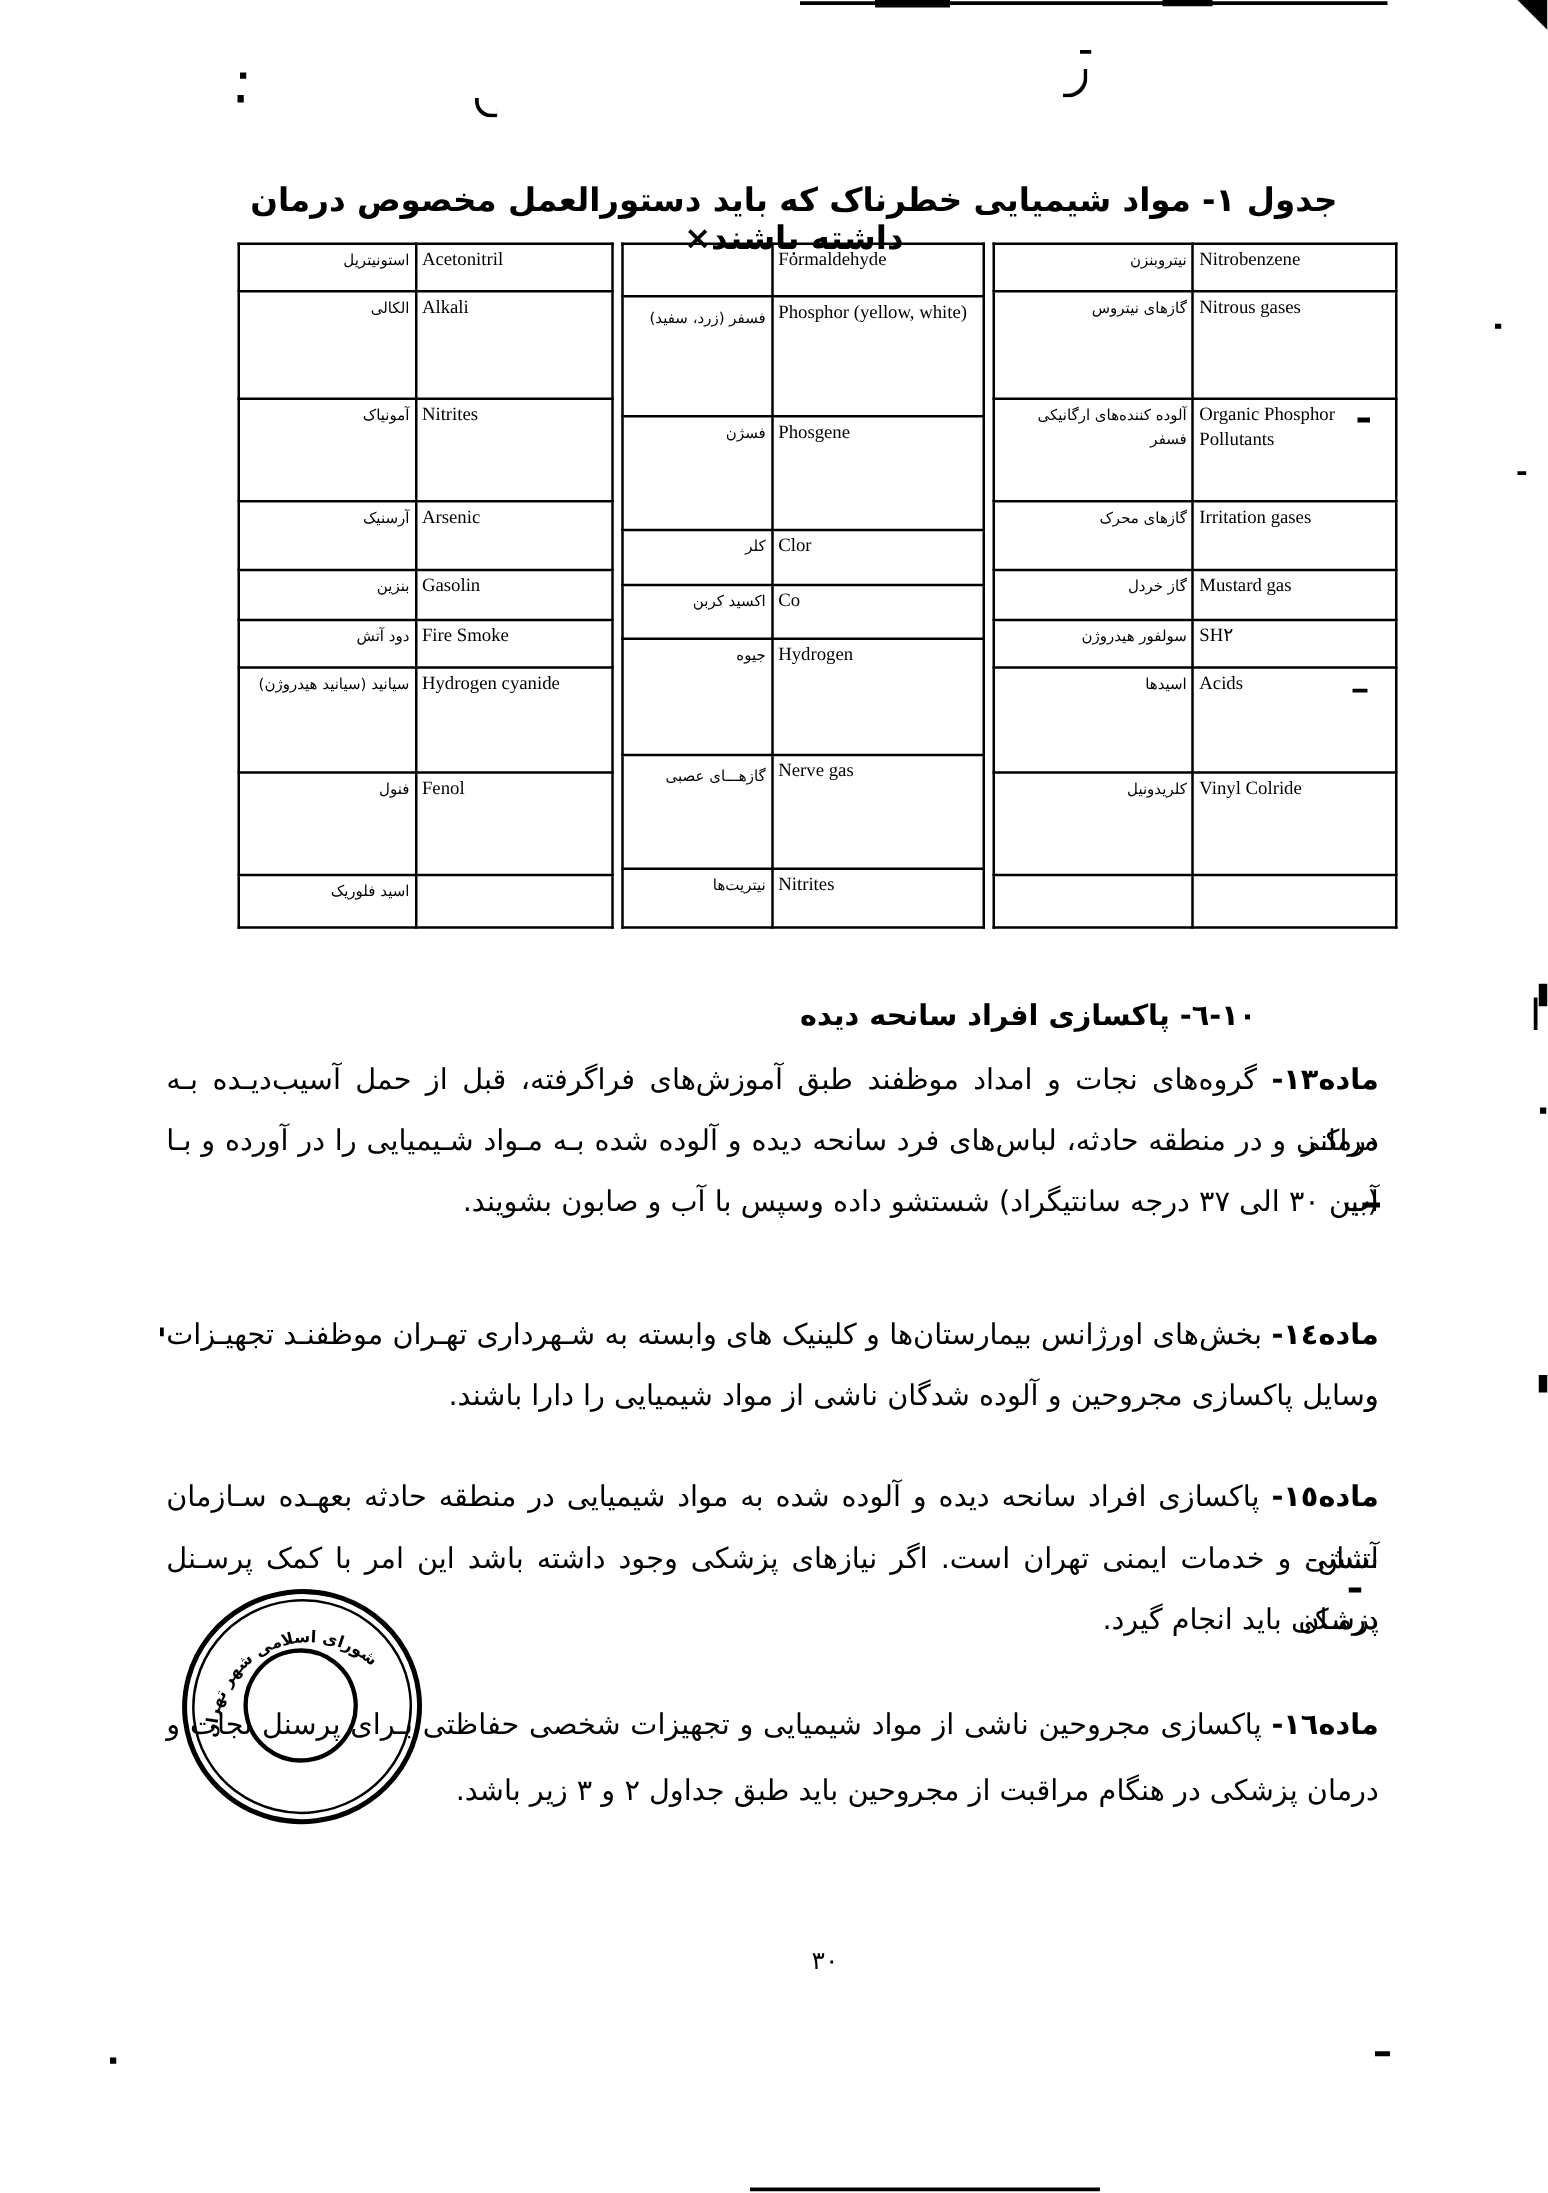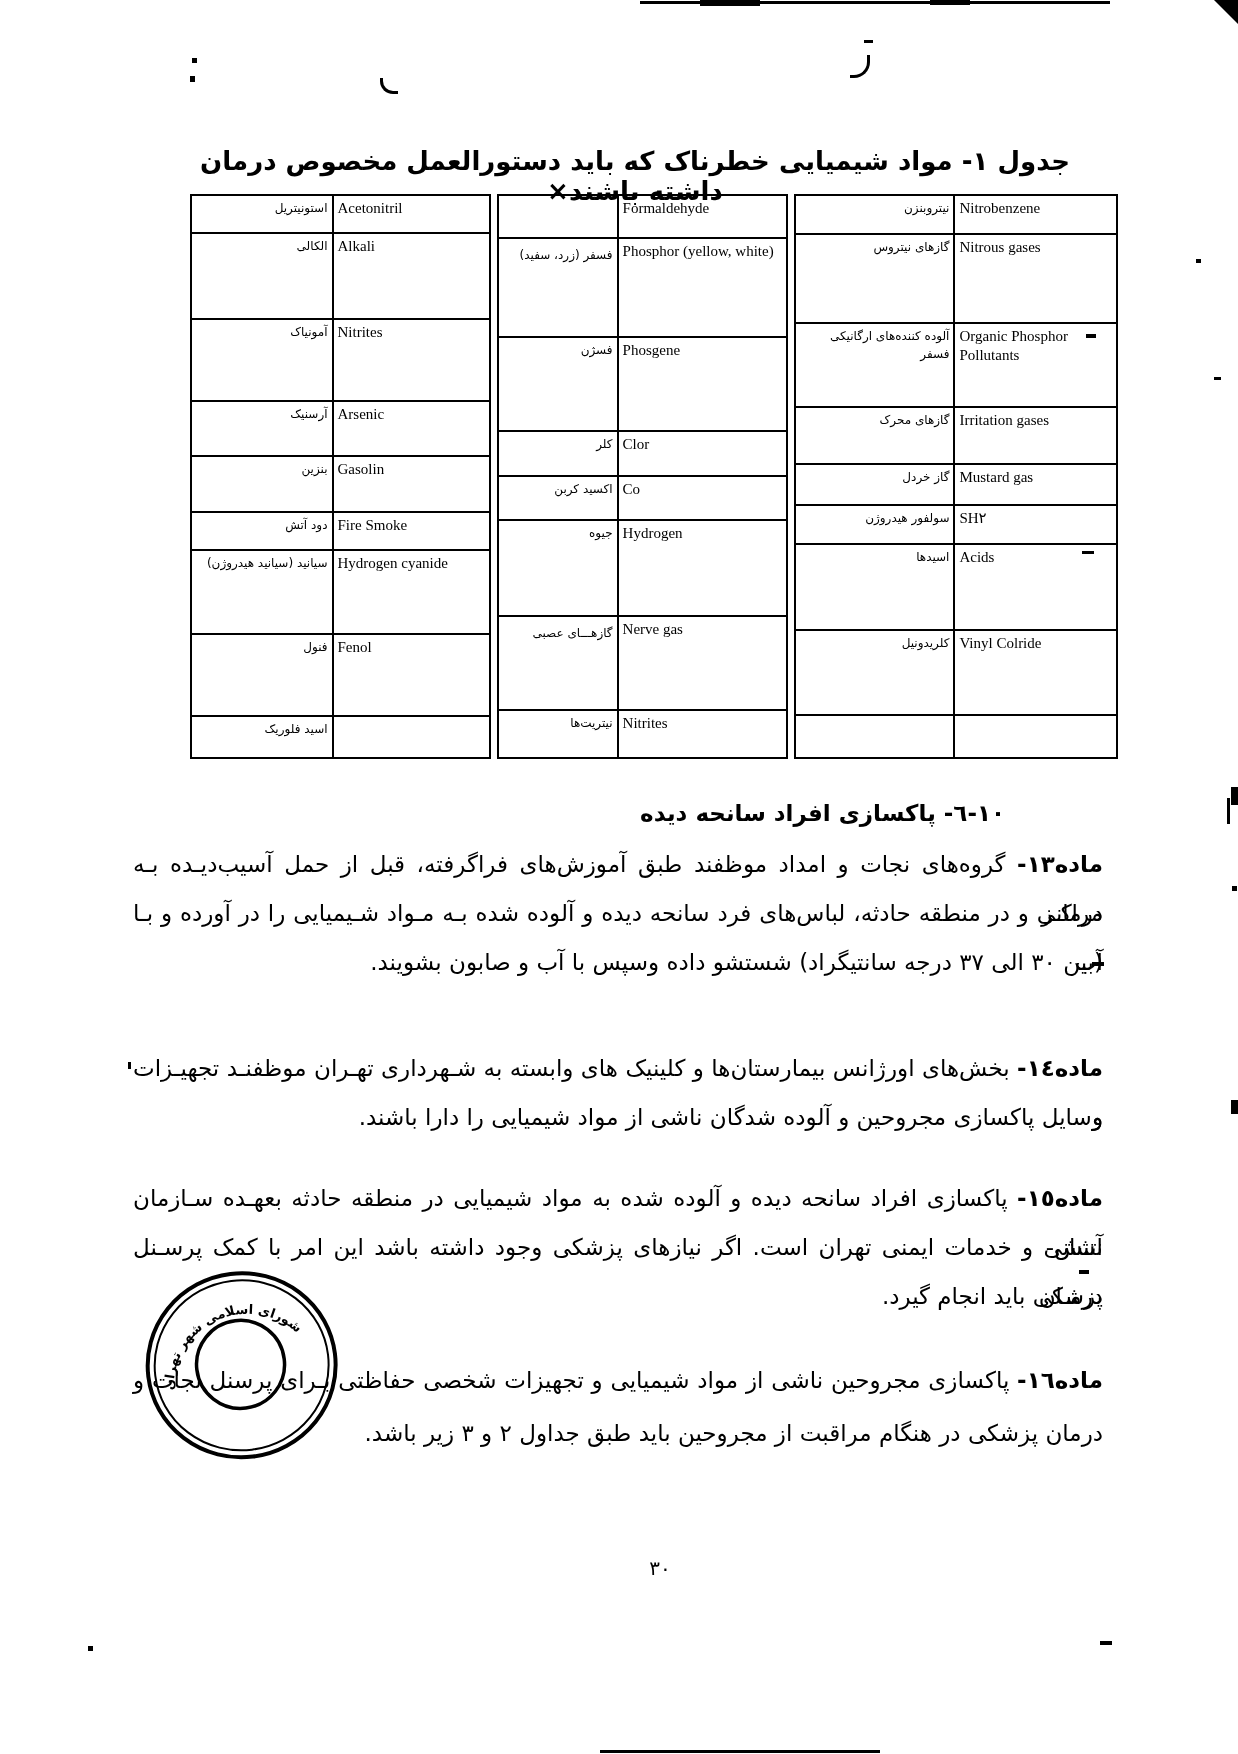--- a/index.html
+++ b/index.html
@@ -100,21 +100,21 @@
       <td class="en">Alkali</td>
     </tr>
     <tr style="height:82px">
       <td class="fa">آمونیاک</td>
       <td class="en">Nitrites</td>
     </tr>
     <tr style="height:55px">
       <td class="fa">آرسنیک</td>
       <td class="en">Arsenic</td>
     </tr>
-    <tr style="height:56px">
+    <tr style="height:40px">
       <td class="fa">بنزین</td>
       <td class="en">Gasolin</td>
     </tr>
     <tr style="height:38px">
       <td class="fa">دود آتش</td>
       <td class="en">Fire Smoke</td>
     </tr>
     <tr style="height:84px">
       <td class="fa">سیانید (سیانید هیدروژن)</td>
       <td class="en">Hydrogen cyanide</td>

